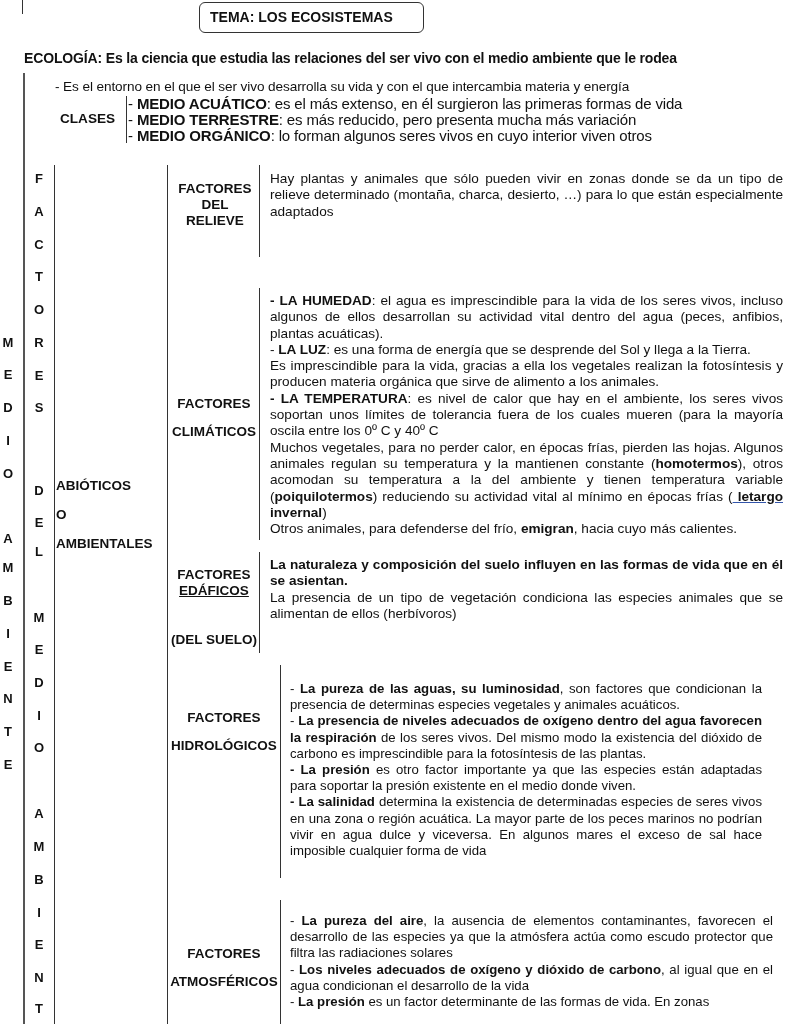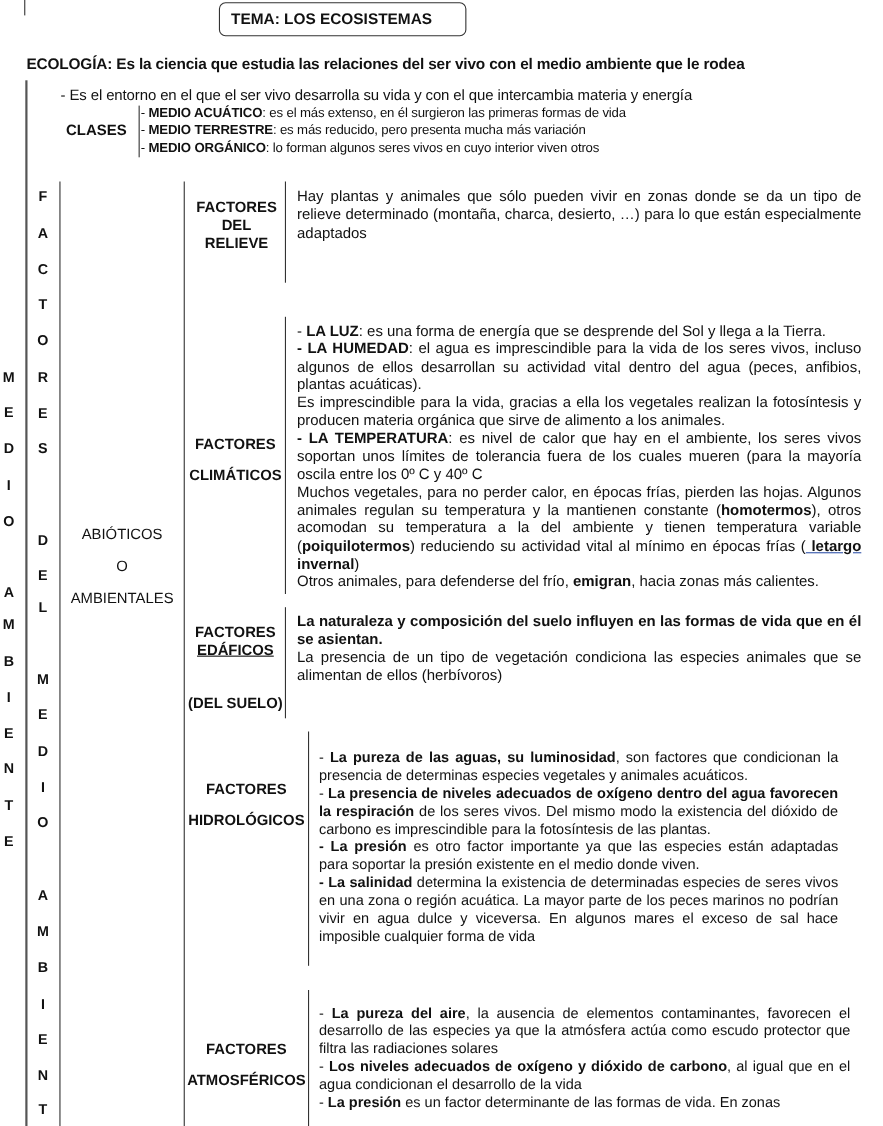--- a/index.html
+++ b/index.html
@@ -18,25 +18,25 @@
     font-weight: bold; font-size: 14px; line-height: 28px;
     padding-left: 10px; box-sizing: border-box; width: 225px; height: 31px;
   }
   .ecologia {
     left: 24px; top: 50px; font-size: 14px; font-weight: bold; white-space: nowrap;
     letter-spacing: -0.15px;
   }
   .ecologia span { font-weight: bold; }
   .intro { left: 55px; top: 79px; font-size: 13.6px; font-weight: normal; white-space: nowrap; letter-spacing: -0.1px;}
   .clases-label { left: 60px; top: 111px; font-size: 13.6px; font-weight: bold; }
-  .clase { left: 128px; font-size: 12px; white-space: nowrap; letter-spacing: -0.15px; }
+  .clase { left: 128px; font-size: 15px; white-space: nowrap; letter-spacing: -0.15px; }
 
   .vletter { position: absolute; font-weight: bold; font-size: 13px; width: 14px; text-align: center; }
 
-  .cat { position: absolute; font-weight: normal; font-size: 13.5px; text-align: center; }
+  .cat { position: absolute; font-weight: bold; font-size: 13.5px; text-align: left; }
   .cat div { line-height: 16px; }
 
   .factor-label { position: absolute; font-weight: bold; font-size: 13.5px; text-align: center; white-space: nowrap; }
 
   .body-text {
     position: absolute; font-size: 13.6px; line-height: 16.3px; text-align: justify;
   }
   .body-text p { margin: 0; }
   .u { text-decoration: underline; text-decoration-color: #3355aa; }
 </style>
@@ -127,26 +127,26 @@
 <div class="body-text" style="left:270px; top:171px; width:513px;">
   <p>Hay plantas y animales que sólo pueden vivir en zonas donde se da un tipo de relieve determinado (montaña, charca, desierto, …) para lo que están especial­mente adaptados</p>
 </div>
 
 <div class="factor-label" style="left:168px; top:396px; width:92px;">
   <div style="margin-bottom:13px;">FACTORES</div>
   <div>CLIMÁTICOS</div>
 </div>
 <div class="vline" style="left:259px; top:288px; height:252px;"></div>
 <div class="body-text" style="left:270px; top:293px; width:513px;">
+  <p><span class="b">- LA HUMEDAD</span><span>: el agua es imprescindible para la vida de los seres vivos, inclu­so algunos de ellos desarrollan su actividad vital dentro del agua (peces, anfi­bios, plantas acuáticas).</span></p>
   <p><span>- </span><span class="b">LA LUZ</span><span>: es una forma de energía que se desprende del Sol y llega a la Tierra.</span></p>
-  <p><span class="b">- LA HUMEDAD</span><span>: el agua es imprescindible para la vida de los seres vivos, inclu­so algunos de ellos desarrollan su actividad vital dentro del agua (peces, anfi­bios, plantas acuáticas).</span></p>
   <p>Es imprescindible para la vida, gracias a ella los vegetales realizan la fotosínte­sis y producen materia orgánica que sirve de alimento a los animales.</p>
   <p><span class="b">- LA TEMPERATURA</span><span>: es nivel de calor que hay en el ambiente, los seres vivos soportan unos límites de tolerancia fuera de los cuales mueren (para la mayoría oscila entre los 0º C y 40º C</span></p>
   <p><span>Muchos vegetales, para no perder calor, en épocas frías, pierden las hojas. Al­gunos animales regulan su temperatura y la mantienen constante (</span><span class="b">homoter­mos</span><span>), otros acomodan su temperatura a la del ambiente y tienen temperatura variable (</span><span class="b">poiquilotermos</span><span>) reduciendo su actividad vital al mínimo en épocas frías (</span><span class="b u"> letargo</span><span class="b"> invernal</span><span>)</span></p>
-  <p><span>Otros animales, para defenderse del frío, </span><span class="b">emigran</span><span>, hacia zonas más calientes.</span></p>
+  <p><span>Otros animales, para defenderse del frío, </span><span class="b">emigran</span><span>, hacia cuyo más calientes.</span></p>
 </div>
 
 <div class="factor-label" style="left:168px; top:567px; width:92px; line-height:16px;">
   <div>FACTORES</div>
   <div style="margin-bottom:33px;text-decoration:underline;">EDÁFICOS</div>
   <div>(DEL SUELO)</div>
 </div>
 <div class="vline" style="left:259px; top:552px; height:101px;"></div>
 <div class="body-text" style="left:270px; top:557px; width:513px;">
   <p class="b">La naturaleza y composición del suelo influyen en las formas de vida que en él se asientan.</p>

